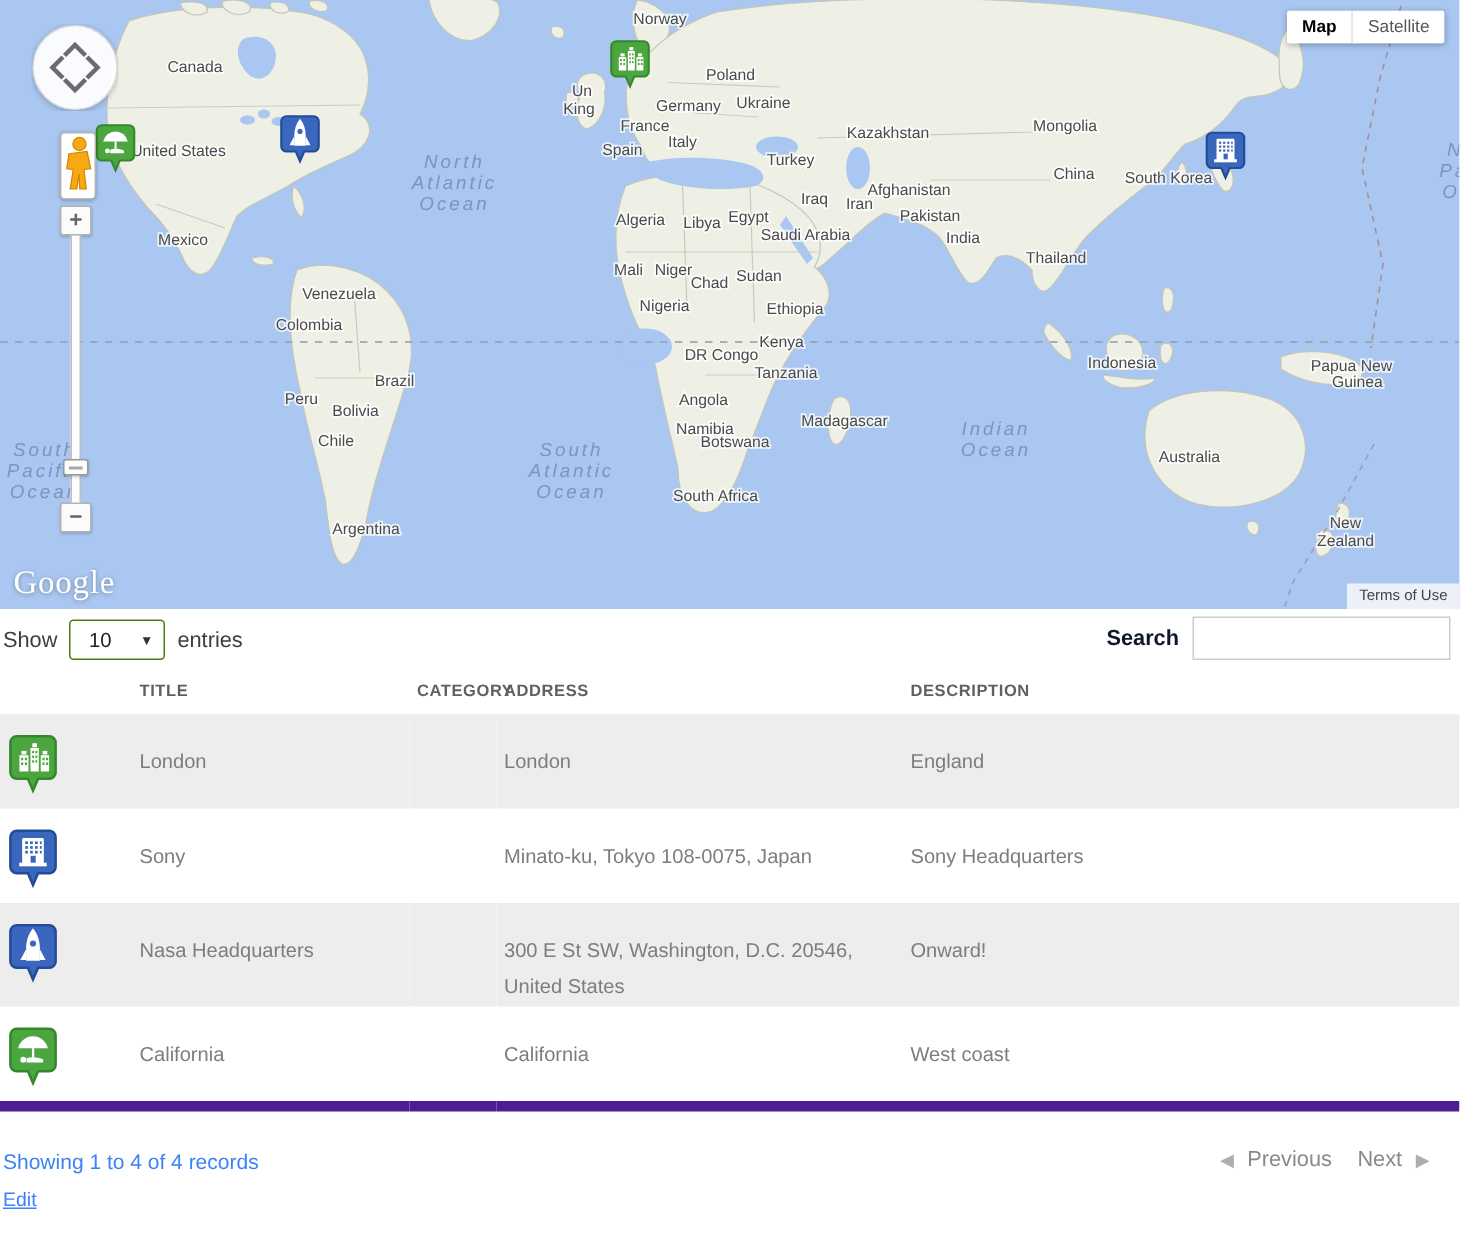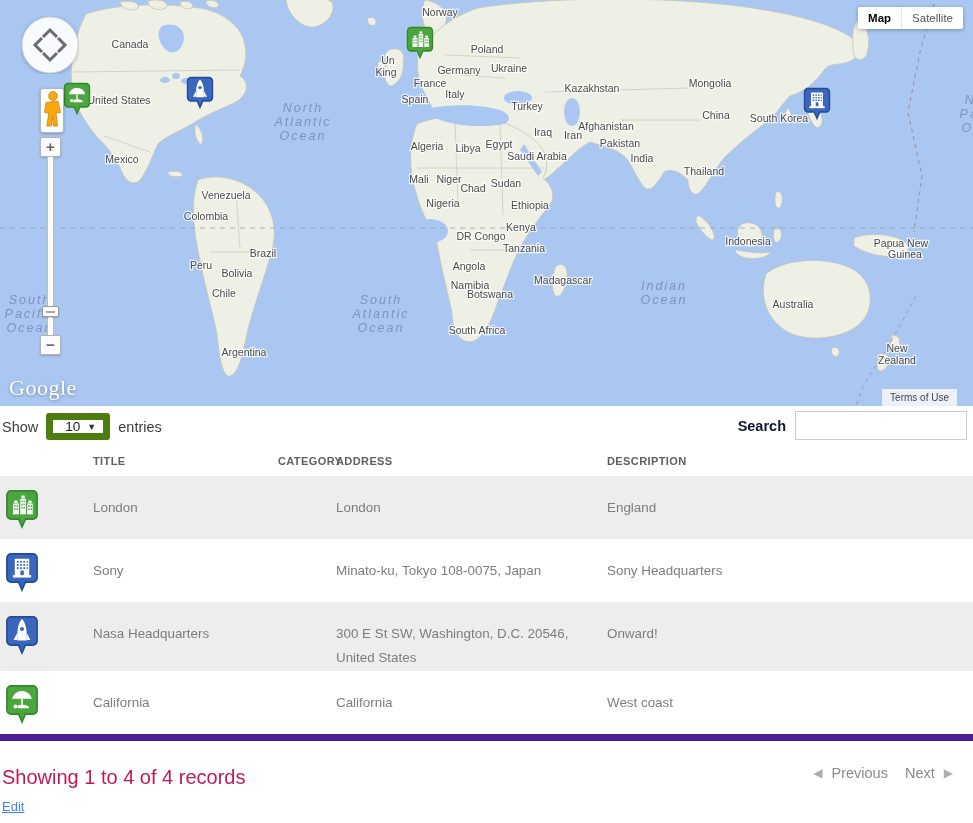--- a/index.html
+++ b/index.html
@@ -48,48 +48,48 @@
   .zoom-track { position:relative; margin:0 auto; width:7px; height:178px;
     background:#fdfdfd; border:1px solid #bdbdbd; border-top:none; border-bottom:none; }
   .zoom-handle { position:absolute; left:-6px; top:149px; width:17px; height:11px;
     background:#fdfdfd; border:1px solid #9a9a9a; border-radius:2px; cursor:pointer;
     box-shadow:0 1px 2px rgba(0,0,0,.2); }
   .zoom-handle::after { content:""; position:absolute; left:3px; right:3px; top:4px; border-top:2px solid #a8a8a8; }
 
   .google-logo { position:absolute; left:9px; bottom:5px; z-index:30;
     font-family:"Liberation Serif", serif; font-size:22px; color:#fff;
     letter-spacing:.5px; text-shadow:0 1px 3px rgba(70,80,100,.55); cursor:pointer; }
-  .terms { position:absolute; right:16px; bottom:0; z-index:30;
+  .terms { position:absolute; right:0; bottom:0; z-index:30;
     background:rgba(250,250,250,.82); color:#444; font-size:10px; padding:3px 8px; cursor:pointer; }
 
   
   .tbl-controls { position:relative; height:37px; padding:7px 6px 0 2px; }
   .show-group { display:flex; align-items:center; gap:8px; font-size:14.5px; color:#3d3d3d; }
-  .select-box { width:64px; height:27px; border:7px solid #4d7c0f; border-radius:3px;
+  .select-box { width:64px; height:27px; border:1px solid #4d7c0f; border-radius:3px;
     background:#fff; display:flex; align-items:center; justify-content:space-between;
     padding:0 7px 0 12px; font-size:13.5px; color:#222; cursor:pointer; }
   .select-caret { font-size:9px; color:#333; }
   .search-group { position:absolute; right:6px; top:5px; display:flex; align-items:center; gap:9px; }
   .search-label { font-size:14.5px; font-weight:bold; color:#0f172a; }
   .search-input { width:172px; height:29px; border:1px solid #ccc; padding:0 7px; font-size:13px;
     font-family:"Liberation Sans", sans-serif; color:#444; outline:none; }
 
   
   table.data { width:100%; border-collapse:collapse; table-layout:fixed; }
   table.data th { text-align:left; font-size:11px; font-weight:bold; color:#606060;
     letter-spacing:.4px; padding:12px 0 9px 5px; white-space:nowrap; overflow:visible; }
   table.data td { font-size:13.4px; color:#7d7d7d; vertical-align:top;
     padding:20px 12px 0 5px; height:53px; line-height:1.85; }
   table.data td.icon-cell { padding:13px 0 0 5px; }
   tbody tr:nth-child(odd) { background:#ededed; }
   tbody tr:last-child { border-bottom:7px solid #4c1d95; }
 
   
   .table-footer { position:relative; padding:25px 6px 0 2px; }
-  .summary { font-size:20px; color:#be185d; }
+  .summary { font-size:14px; color:#3b82f6; }
   .paging { position:absolute; right:20px; top:24px; display:flex; align-items:center; gap:9px;
     font-size:14.5px; color:#8a8a8a; }
   .pg-arrow { color:#aeaeae; font-size:12px; cursor:pointer; }
   .pg-btn { cursor:pointer; }
   .pg-btn.next { margin-left:8px; }
   .edit-link { display:inline-block; margin-top:10px; font-size:13px; color:#3b82f6;
     text-decoration:underline; cursor:pointer; }
 </style>
 </head>
 <body>

